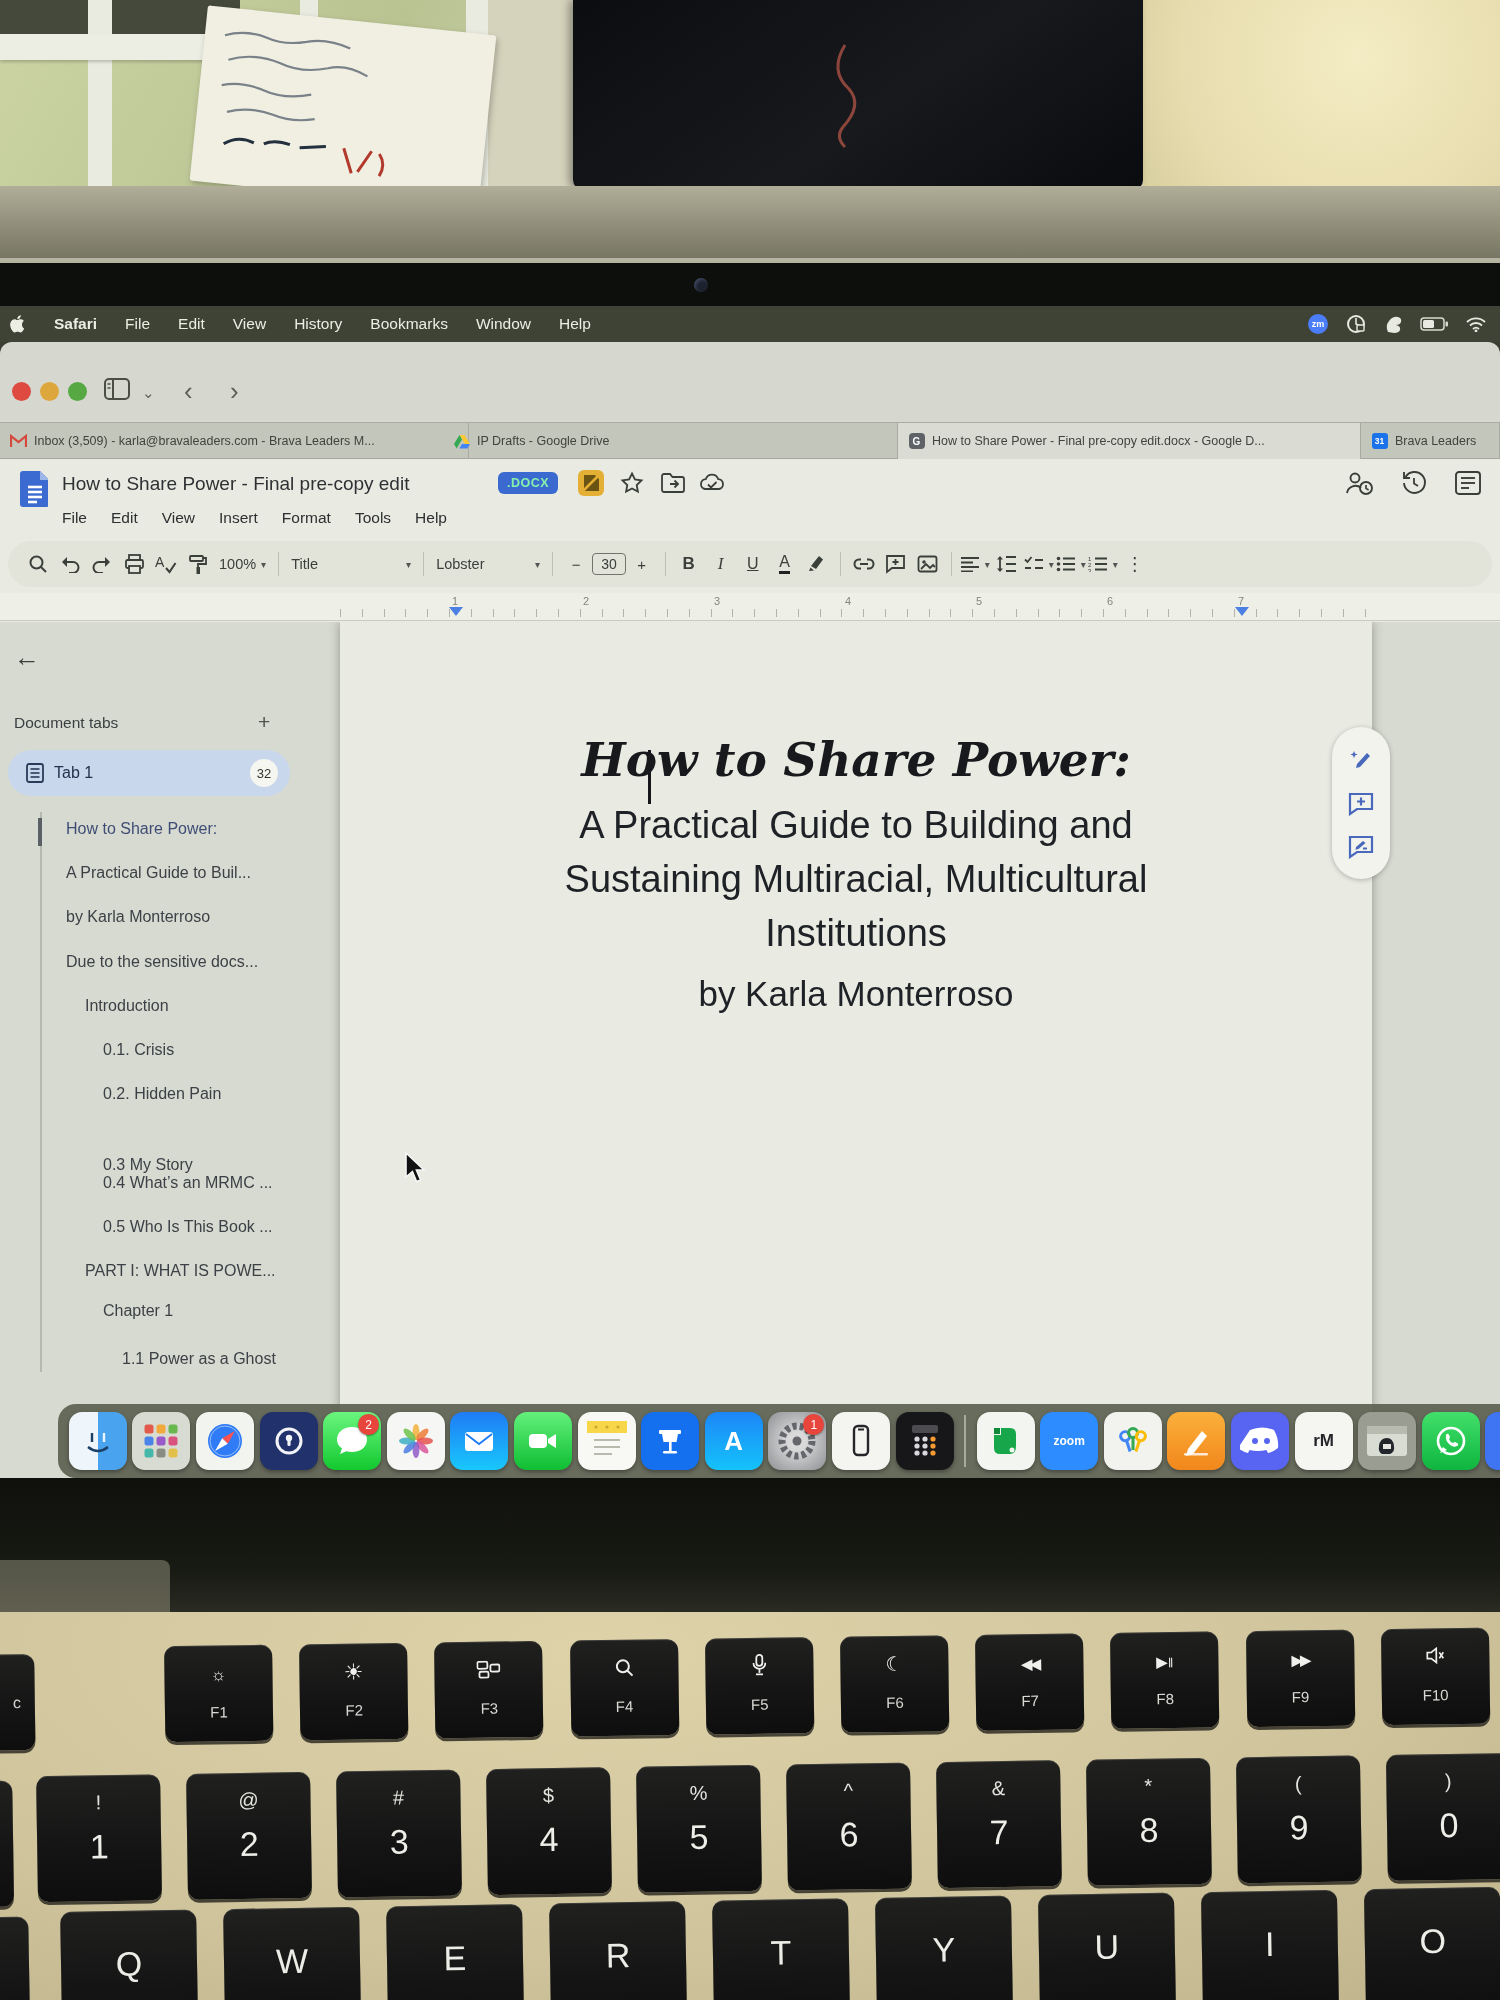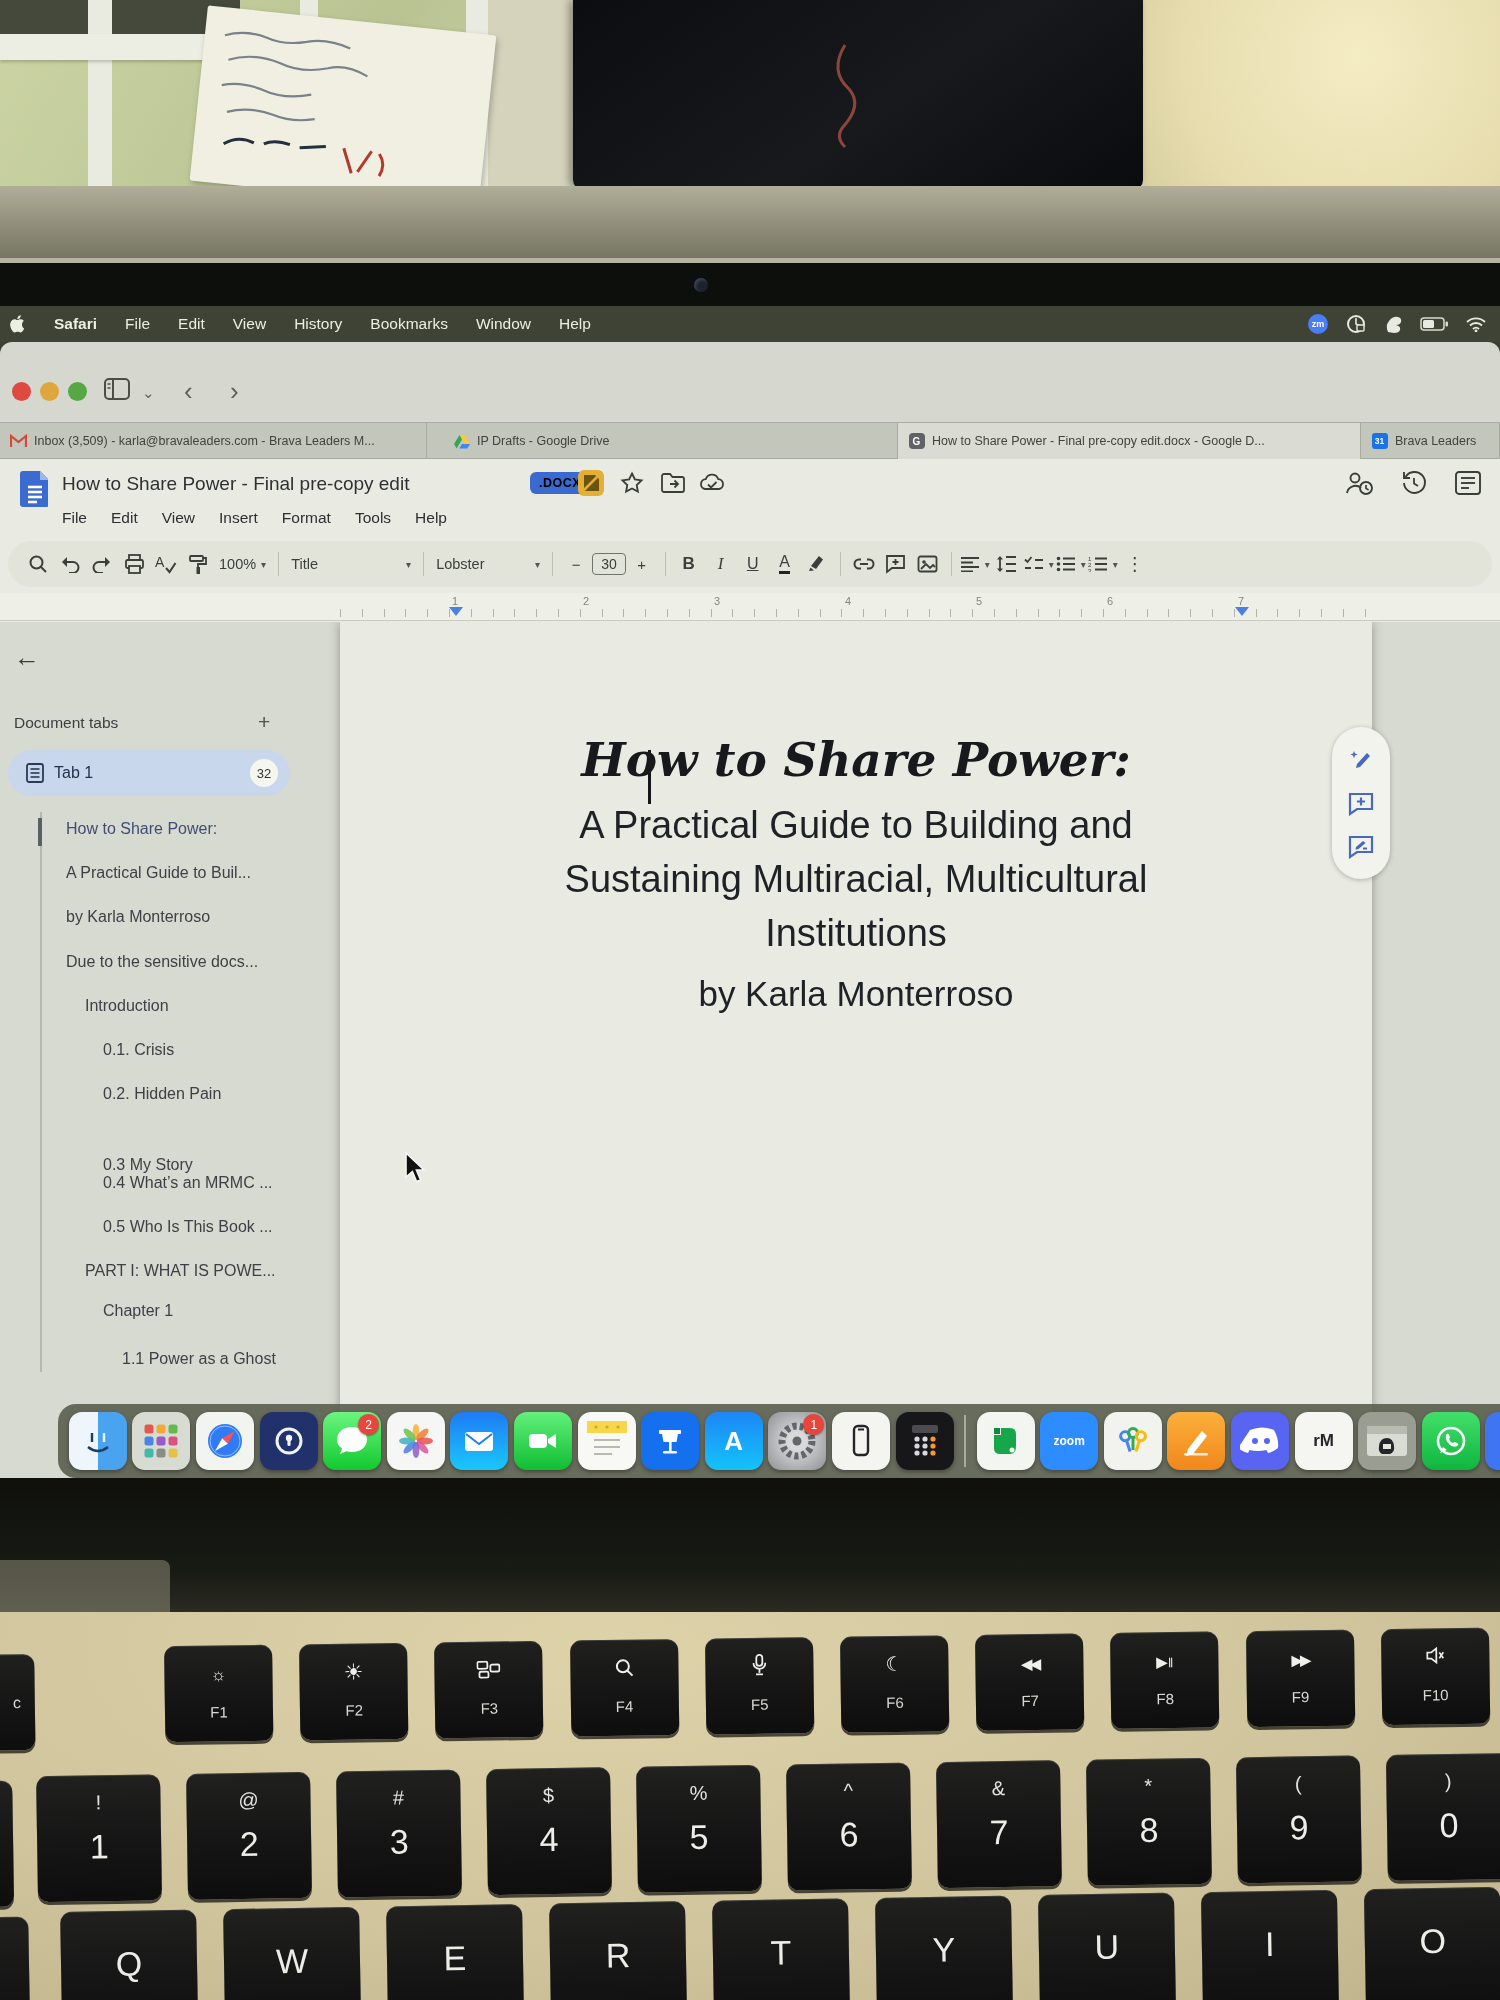--- a/index.html
+++ b/index.html
@@ -41,21 +41,21 @@
   #sf-tabbar{left:0;top:80px;width:1500px;height:37px;background:#c3c6bb;border-top:1px solid #aaada1;border-bottom:1px solid #a5a89d;}
   .sftab{position:absolute;top:0;height:36px;display:flex;align-items:center;padding:0 10px;border-right:1px solid #a8aba0;overflow:hidden;}
   .sftab .lbl{font-size:12.5px;color:#40443d;white-space:nowrap;overflow:hidden;text-overflow:ellipsis;margin-left:7px;}
   .sftab.active{background:#dadcd3;}
   .tabicon{flex:0 0 auto;width:17px;height:17px;display:flex;align-items:center;justify-content:center;}
 
   
   #docs{left:0;top:117px;width:1500px;height:943px;background:#e9ebe2;}
   #docs-icon{left:20px;top:12px;}
   #doc-title{left:62px;top:14px;font-size:19px;color:#2f3134;}
-  #docx-badge{left:498px;top:13px;background:#3a6ad0;color:#000000;font-size:12.5px;font-weight:bold;padding:4px 9px;border-radius:6px;letter-spacing:.5px;margin-left:32px;}
+  #docx-badge{left:498px;top:13px;background:#3a6ad0;color:#86efac;font-size:12.5px;font-weight:bold;padding:4px 9px;border-radius:6px;letter-spacing:.5px;}
   #yellow-badge{left:578px;top:11px;width:26px;height:26px;border-radius:6px;background:#e4af35;}
   .hdr-ico{top:12px;width:24px;height:24px;color:#444;}
   #docs-menus{left:50px;top:44px;display:flex;font-size:15.5px;color:#2d2f31;}
   #docs-menus .dmi{padding:6px 12px;}
   #hdr-right{position:absolute;right:18px;top:10px;display:flex;gap:26px;align-items:center;}
 
   #docs-toolbar{left:8px;top:82px;width:1484px;height:46px;background:#e2e4da;border-radius:24px;display:flex;align-items:center;padding:0 14px;color:#3b3f3a;}
   .tbtn{display:flex;align-items:center;justify-content:center;min-width:30px;height:34px;margin:0 1px;border-radius:5px;font-size:15px;}
   .tsep{width:1px;height:24px;background:#bcbfb3;margin:0 7px;}
   .tbold{font-weight:bold;font-size:17px;}
@@ -220,21 +220,21 @@
             <line x1="3.5" y1="6" x2="6.5" y2="6" stroke="#4a4e45" stroke-width="1.5"></line>
             <line x1="3.5" y1="10" x2="6.5" y2="10" stroke="#4a4e45" stroke-width="1.5"></line>
           </svg>
       </span>
       <span class="abs navglyph" style="left:142px;font-size:15px;top:42px">⌄</span>
       <span class="abs navglyph" style="left:184px">‹</span>
       <span class="abs navglyph" style="left:230px">›</span>
     </div>
 
     <div class="abs" id="sf-tabbar">
-        <div class="sftab" style="left: 0px; width: 427px;">
+        <div class="sftab" style="left: 0px; width: 469px;">
           <span class="tabicon">
             <svg width="17" height="14" viewBox="0 0 17 14">
               <path d="M1 13 V2 l7.5 6 L16 2 v11" fill="none" stroke="#d5483c" stroke-width="2.2"></path>
             </svg>
           </span>
           <span class="lbl">Inbox (3,509) - karla@bravaleaders.com - Brava Leaders M...</span>
         </div>
         <div class="sftab" style="left: 443px; width: 455px;">
           <span class="tabicon">
             <svg width="16" height="15" viewBox="0 0 16 15">

